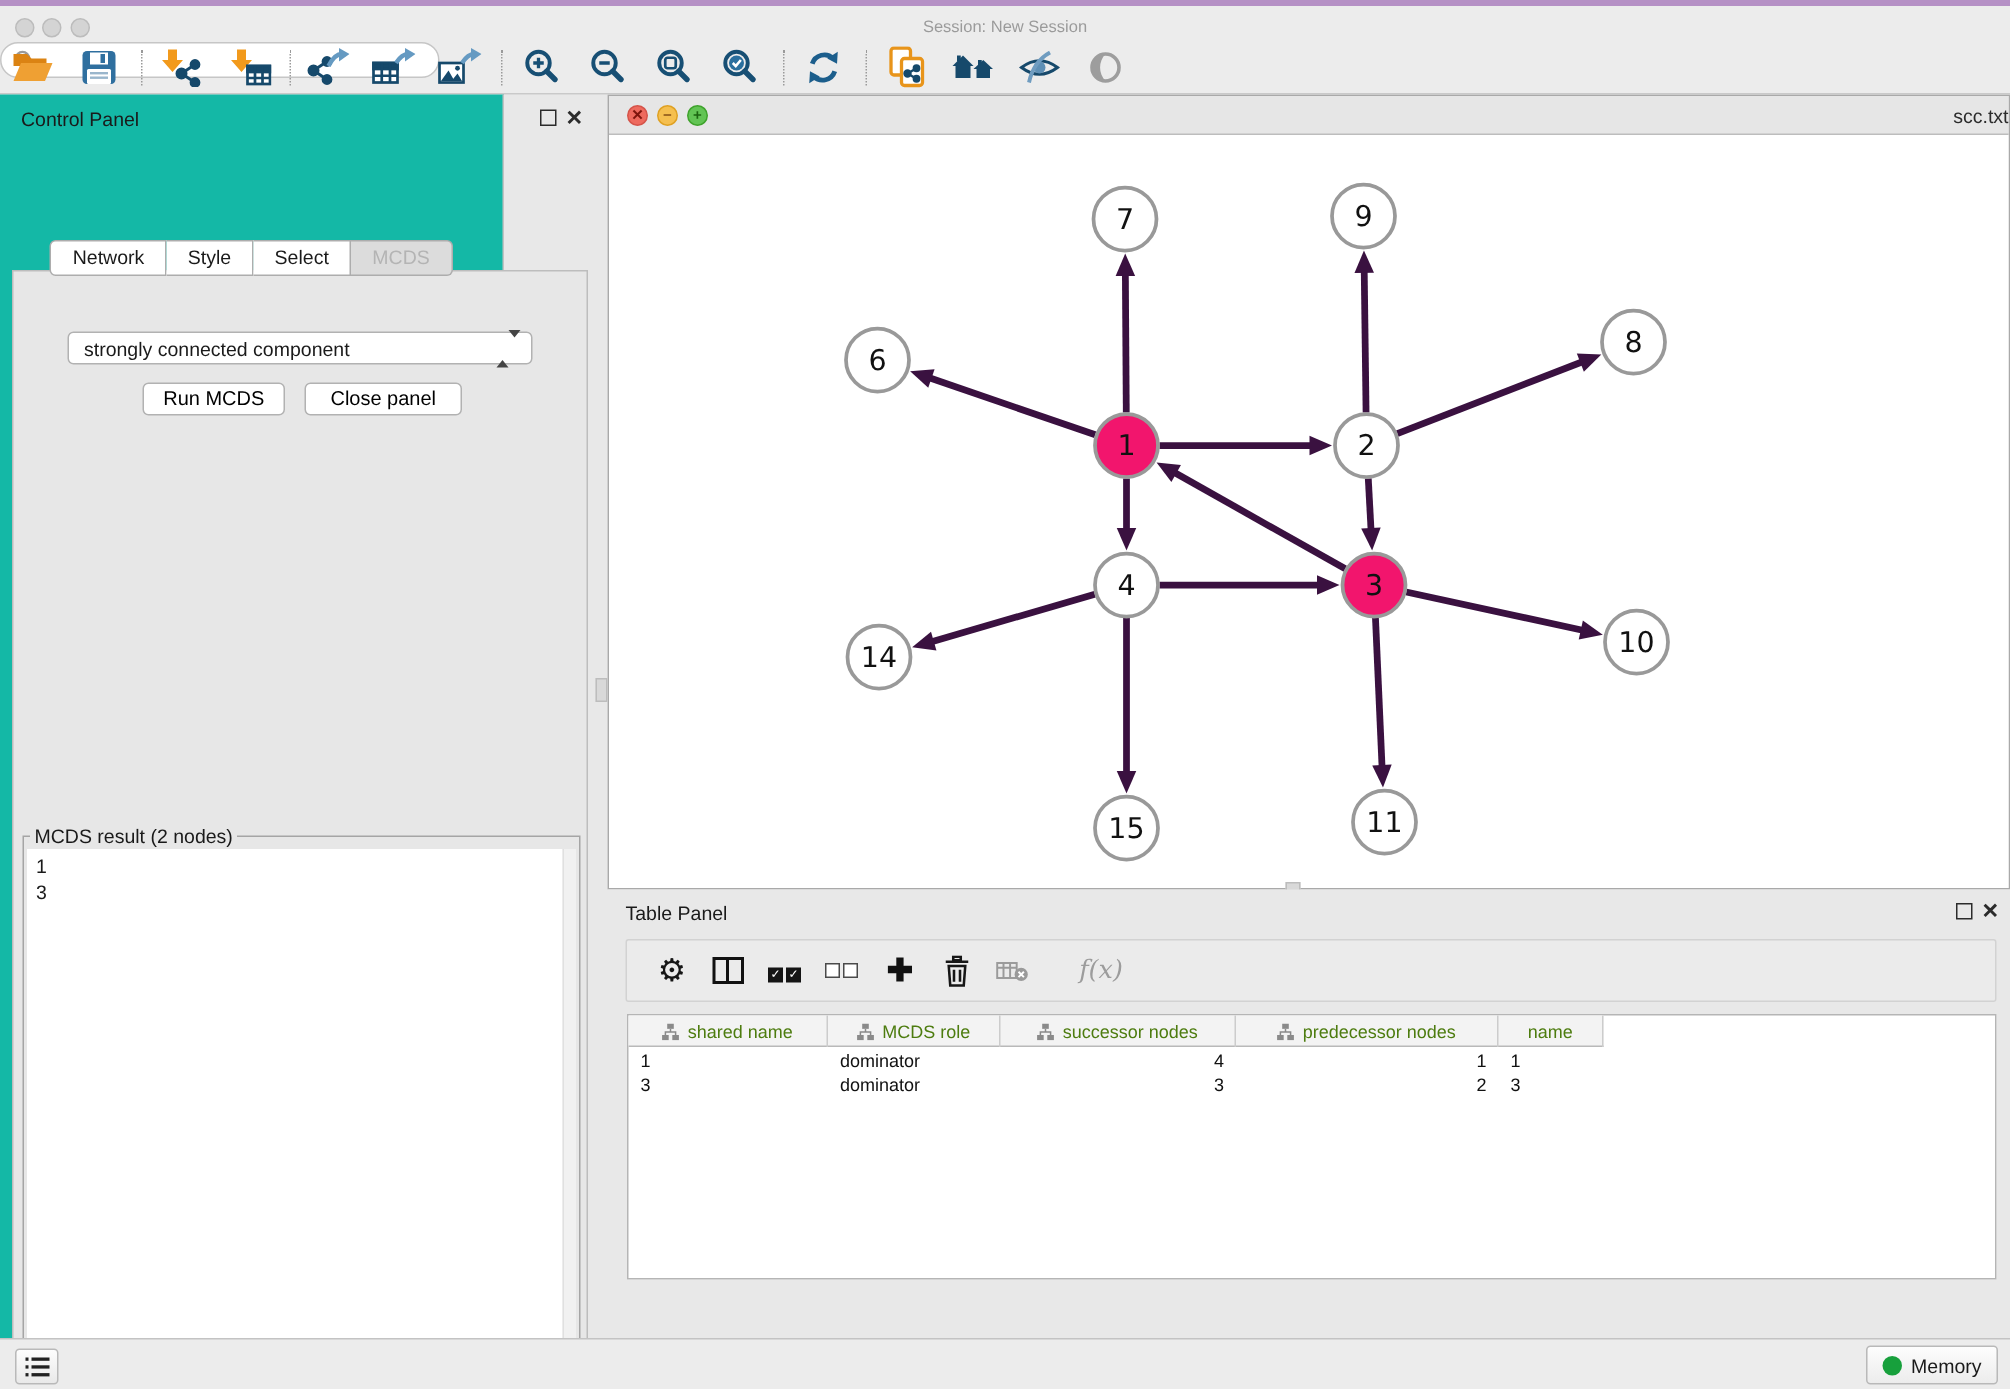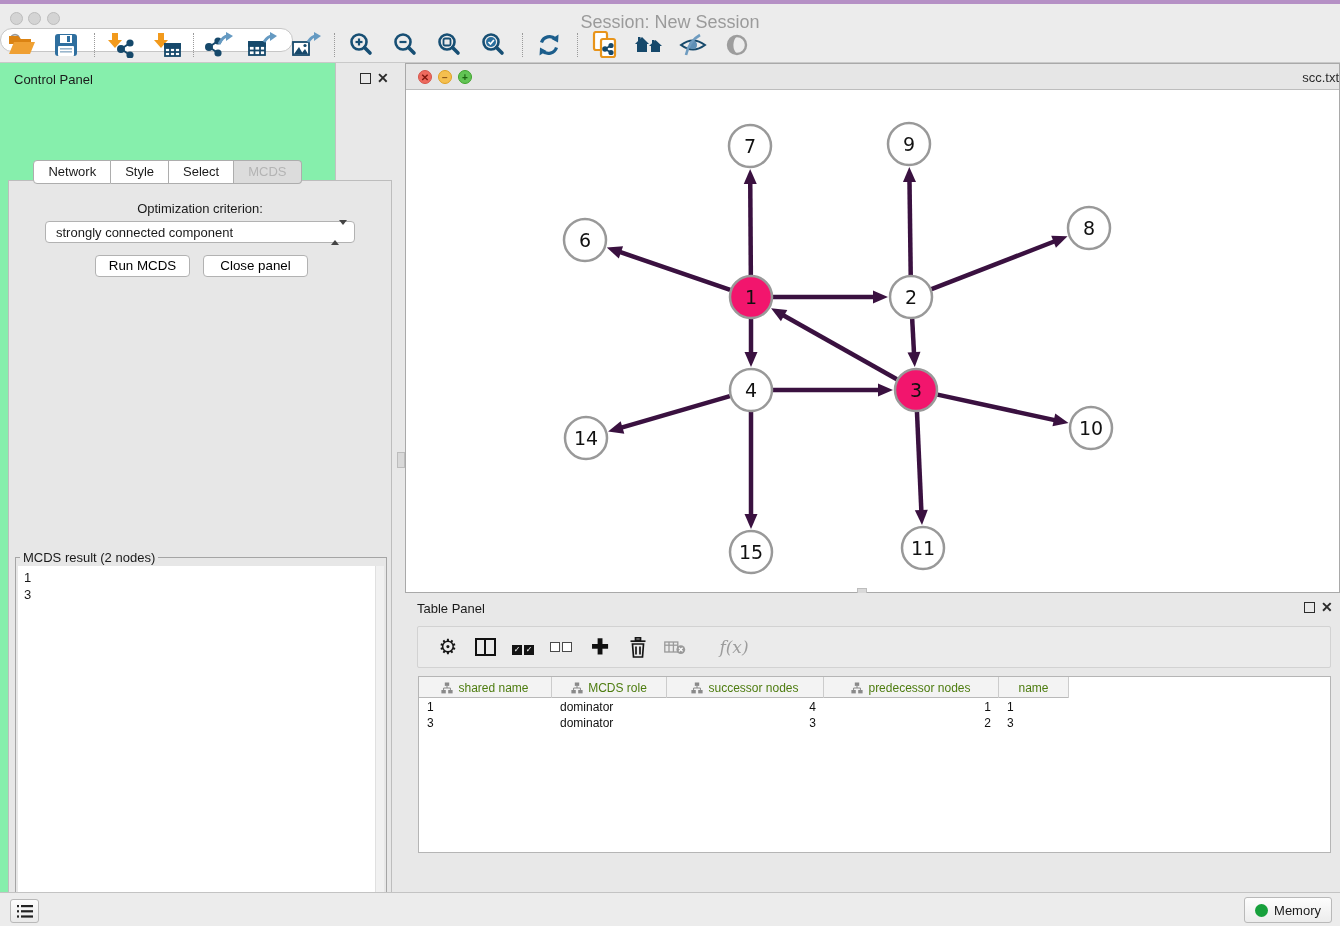--- a/index.html
+++ b/index.html
@@ -4,28 +4,28 @@
 <style>
   * { margin:0; padding:0; box-sizing:border-box; }
   html,body { width:1340px; height:926px; overflow:hidden; }
   body { font-family:"Liberation Sans", sans-serif; background:#e8e8e8; position:relative; font-size:13px; color:#1a1a1a; }
   .abs { position:absolute; }
 
   
   #purple-strip { left:0; top:0; width:1340px; height:4px; background:#b590c5; }
   #titlebar { left:0; top:4px; width:1340px; height:24px; background:#ececec; }
   .tl-gray { width:13px; height:13px; border-radius:50%; background:#d4d4d4; border:1px solid #bcbcbc; display:inline-block; }
-  #win-title { left:0; top:8px; width:1340px; text-align:center; color:#9b9b9b; font-size:18px;text-decoration:underline; }
+  #win-title { left:0; top:8px; width:1340px; text-align:center; color:#9b9b9b; font-size:11px; }
   #main-toolbar { left:0; top:28px; width:1340px; height:35px; background:#ececec; border-bottom:1px solid #c9c9c9; }
   .tb-btn { position:absolute; top:3px; width:36px; height:28px; display:flex; align-items:center; justify-content:center; cursor:default; }
   .tb-sep { position:absolute; top:5px; height:24px; width:0; border-left:1px dotted #9a9a9a; }
   #quick-search { left:1037px; top:5px; width:293px; height:24px; background:#fff; border:1px solid #c6c6c6; border-radius:12px; display:flex; align-items:center; padding-left:8px; }
 
   
-  #control-panel { left:0; top:63px; width:336px; height:829px; background:#86efac; border-right:1px solid #c2c2c2; }
+  #control-panel { left:0; top:63px; width:336px; height:829px; background:#14b8a6; border-right:1px solid #c2c2c2; }
   #cp-header { position:absolute; left:0; top:0; width:100%; height:30px; }
   #cp-title { position:absolute; left:14px; top:9px; font-size:13px; color:#1a1a1a; }
   .float-box { width:11px; height:11px; border:1.6px solid #2b2b2b; display:inline-block; }
   .close-x { font-size:14px; font-weight:bold; color:#2b2b2b; line-height:11px; }
   #cp-tabs { position:absolute; left:0; top:97px; width:100%; text-align:center; z-index:3; }
   .cp-tab { display:inline-block; padding:3px 14px 4px; background:#fff; border:1px solid #adadad; border-left:none; font-size:13px; cursor:default; }
   .cp-tab:first-child { border-left:1px solid #adadad; border-radius:4px 0 0 4px; }
   .cp-tab:last-child { border-radius:0 4px 4px 0; }
   .cp-tab.sel { background:#dcdcdc; color:#b4b4b4; }
   #cp-content { position:absolute; left:8px; top:117px; width:384px; height:767px; border:1px solid #bdbdbd; background:#e7e7e7; }
@@ -260,21 +260,20 @@
 </div>
 
 <section class="abs" id="control-panel">
   <div id="cp-header">
     <span id="cp-title">Control Panel</span>
     <span class="float-box abs" style="left:360px;top:10px;"></span>
     <span class="close-x abs" style="left:377px;top:10px;">✕</span>
   </div>
   <div id="cp-tabs"><span class="cp-tab">Network</span><span class="cp-tab">Style</span><span class="cp-tab">Select</span><span class="cp-tab sel">MCDS</span></div>
   <div id="cp-content">
-    <div id="opt-label">Optimization criterion:</div>
     <div id="criterion-select">
       <span>strongly connected component</span>
       <span class="spin-arrows"><span class="up"></span><span class="dn"></span></span>
     </div>
     <button class="cp-btn" style="left:86px;width:95px;">Run MCDS</button>
     <button class="cp-btn" style="left:194px;width:105px;">Close panel</button>
     <fieldset id="mcds-result">
       <span id="mcds-result-legend">MCDS result (2 nodes)</span>
       <div id="mcds-result-text">1
 3</div>

